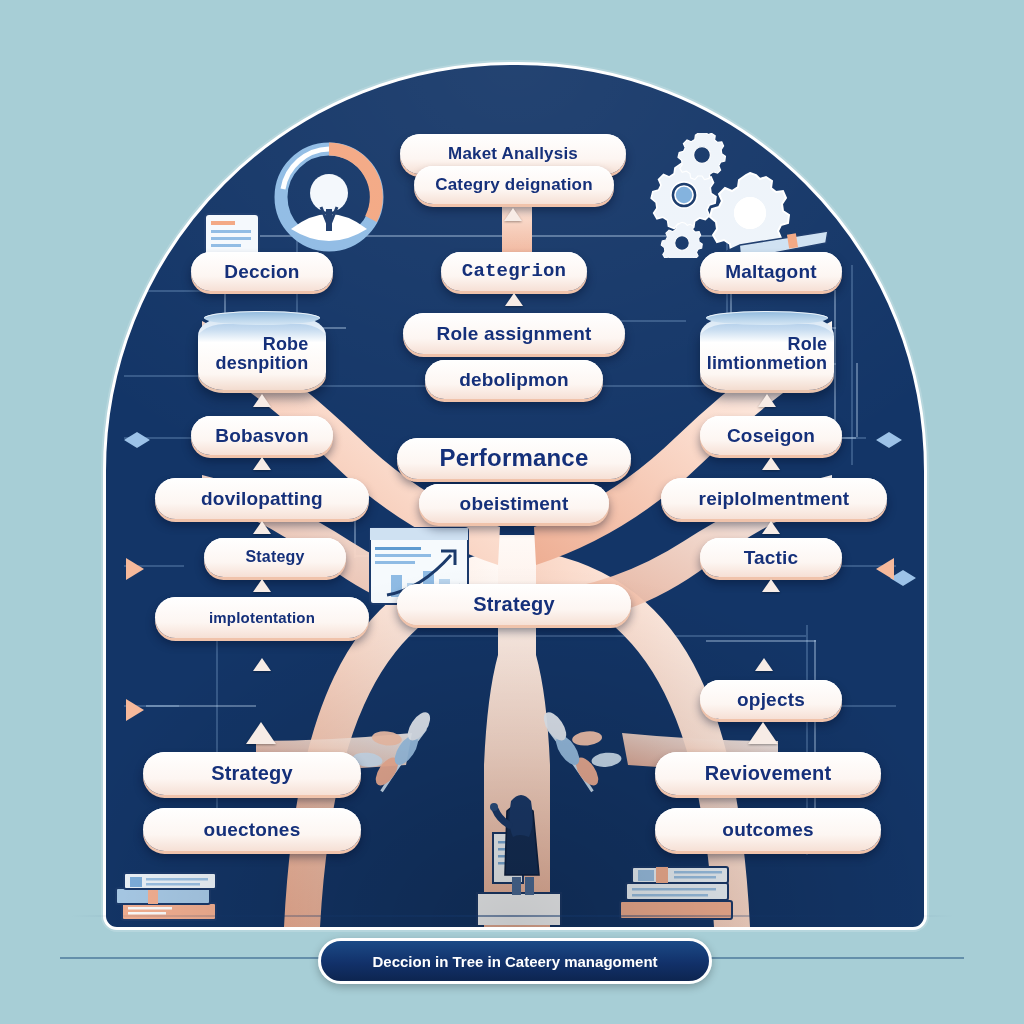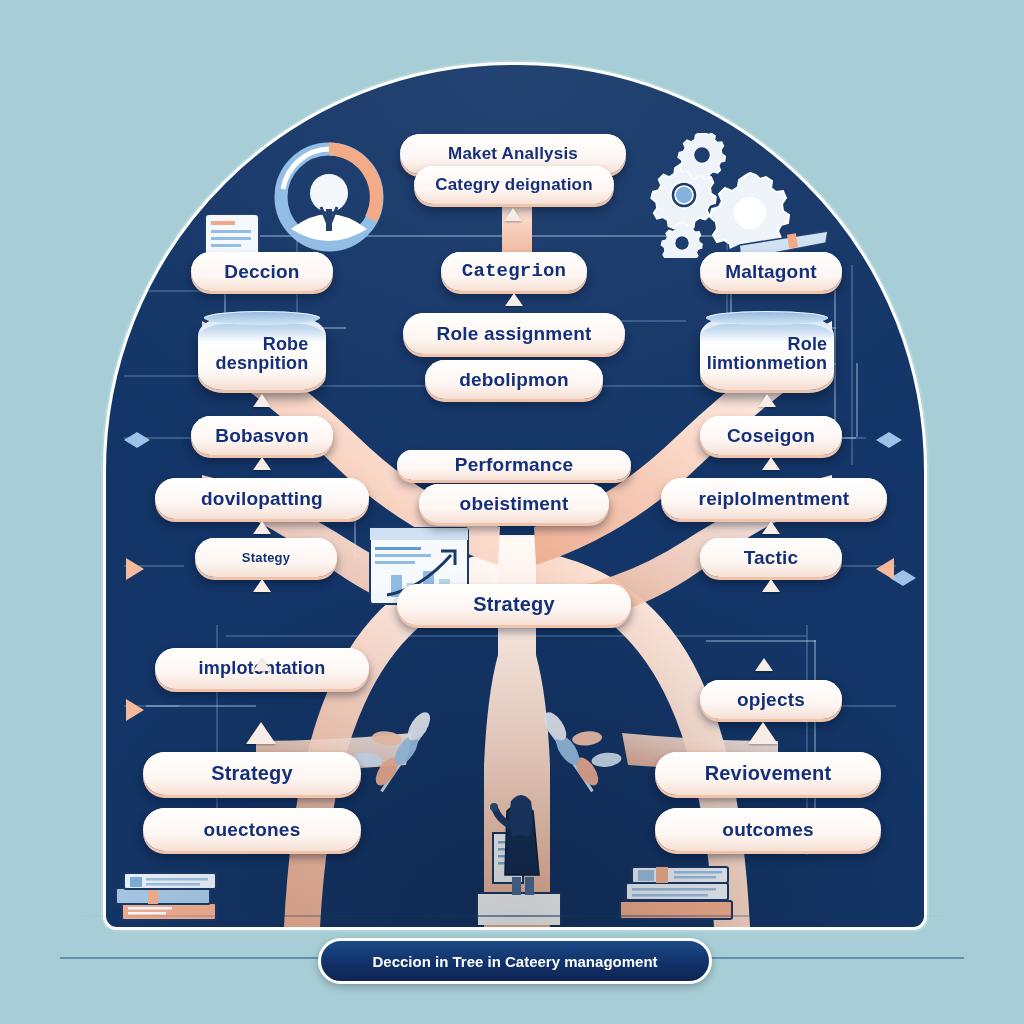--- a/index.html
+++ b/index.html
@@ -324,38 +324,38 @@
   <div class="chip cyl" style="left:198px;top:318px;width:128px;height:72px;font-size:18px;">Robe
 desnpition</div>
   <div class="arw" style="left:253px;top:394px;"></div>
 
   <div class="chip" style="left:191px;top:416px;width:142px;height:39px;font-size:19px;">Bobasvon</div>
   <div class="arw" style="left:253px;top:457px;"></div>
 
   <div class="chip" style="left:155px;top:478px;width:214px;height:41px;font-size:19px;">dovilopatting</div>
   <div class="arw" style="left:253px;top:521px;"></div>
 
-  <div class="chip" style="left:195px;top:538px;width:142px;height:39px;font-size:13px;">Stategy</div>
+  <div class="chip" style="left:204px;top:538px;width:142px;height:39px;font-size:16px;">Stategy</div>
   <div class="arw" style="left:253px;top:579px;"></div>
 
-  <div class="chip" style="left:155px;top:648px;width:214px;height:41px;font-size:18px;">implotentation</div>
+  <div class="chip" style="left:155px;top:597px;width:214px;height:41px;font-size:15px;">implotentation</div>
   <div class="arw" style="left:253px;top:658px;"></div>
 
   <div class="arw big" style="left:246px;top:722px;"></div>
 
   <div class="chip" style="left:143px;top:752px;width:218px;height:43px;font-size:20px;">Strategy</div>
   <div class="chip" style="left:143px;top:808px;width:218px;height:43px;font-size:19px;">ouectones</div>
 
   <div class="chip" style="left:441px;top:252px;width:146px;height:39px;font-size:19px;font-family:Liberation Mono, monospace;">Categrion</div>
   <div class="arw" style="left:505px;top:293px;"></div>
 
   <div class="chip" style="left:403px;top:313px;width:222px;height:41px;font-size:19px;">Role assignment</div>
   <div class="chip" style="left:425px;top:360px;width:178px;height:39px;font-size:19px;">debolipmon</div>
 
-  <div class="chip" style="left:397px;top:450px;width:234px;height:30px;font-size:19px;">Performance</div>
+  <div class="chip" style="left:397px;top:438px;width:234px;height:41px;font-size:24px;">Performance</div>
   <div class="chip" style="left:419px;top:484px;width:190px;height:39px;font-size:19px;">obeistiment</div>
 
   <div class="chip" style="left:397px;top:584px;width:234px;height:41px;font-size:20px;">Strategy</div>
 
   <div class="chip" style="left:700px;top:252px;width:142px;height:39px;font-size:19px;">Maltagont</div>
   <div class="chip cyl" style="left:700px;top:318px;width:134px;height:72px;font-size:18px;">Role
 limtionmetion</div>
   <div class="arw" style="left:758px;top:394px;"></div>
 
   <div class="chip" style="left:700px;top:416px;width:142px;height:39px;font-size:19px;">Coseigon</div>

